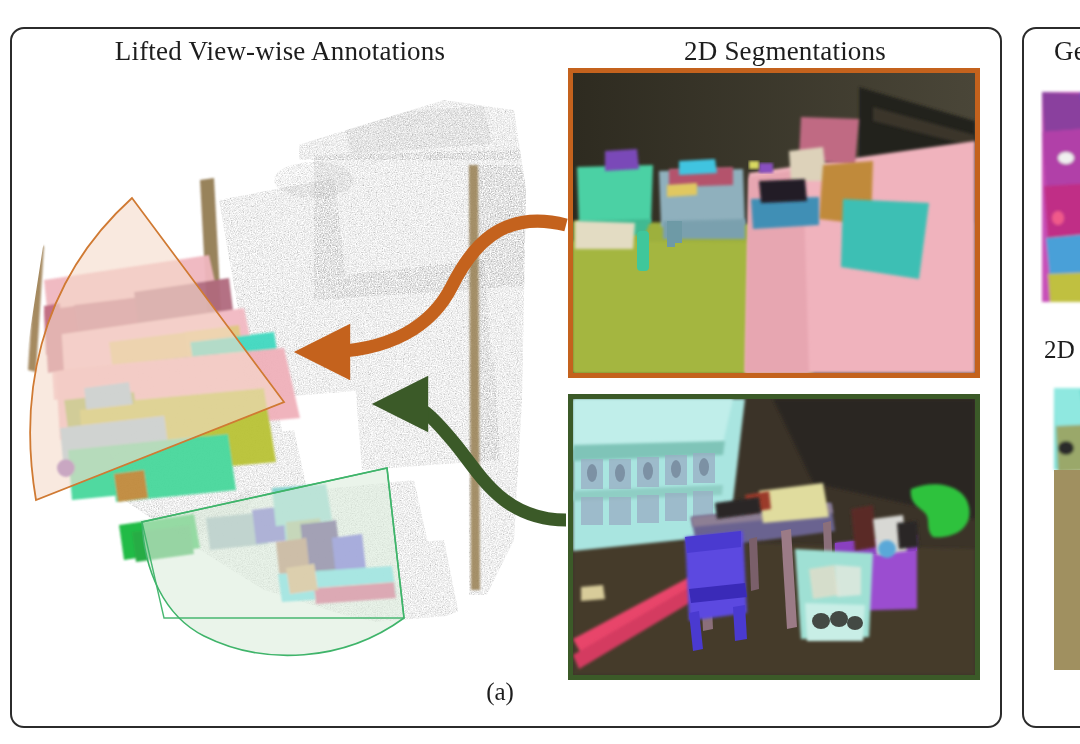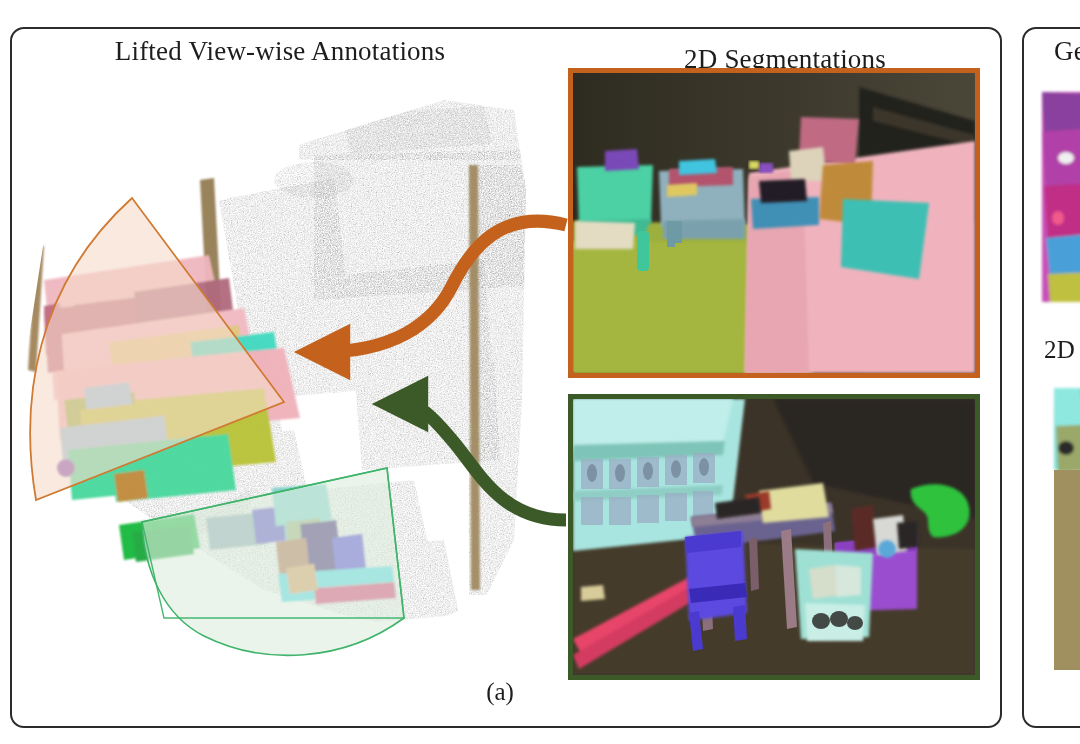--- a/index.html
+++ b/index.html
@@ -35,21 +35,21 @@
   
   .panel-title {
     position: absolute;
     font-size: 27px;
     color: #1d1d1d;
     letter-spacing: .2px;
     white-space: nowrap;
     text-align: center;
   }
   #title-lifted { left: 60px; top: 36px; width: 440px; }
-  #title-2dseg  { left: 585px; top: 36px; width: 400px; margin-top: 8px; }
+  #title-2dseg  { left: 585px; top: 36px; width: 400px; }
   #title-ge     { left: 1054px; top: 36px; width: 200px; text-align: left; }
   #title-2d-b   { left: 1044px; top: 336px; width: 200px; text-align: left; font-size: 25px;}
 
   #subcap-a {
     position: absolute;
     left: 440px; top: 678px; width: 120px;
     text-align: center;
     font-size: 25px;
     color: #1d1d1d;
   }

